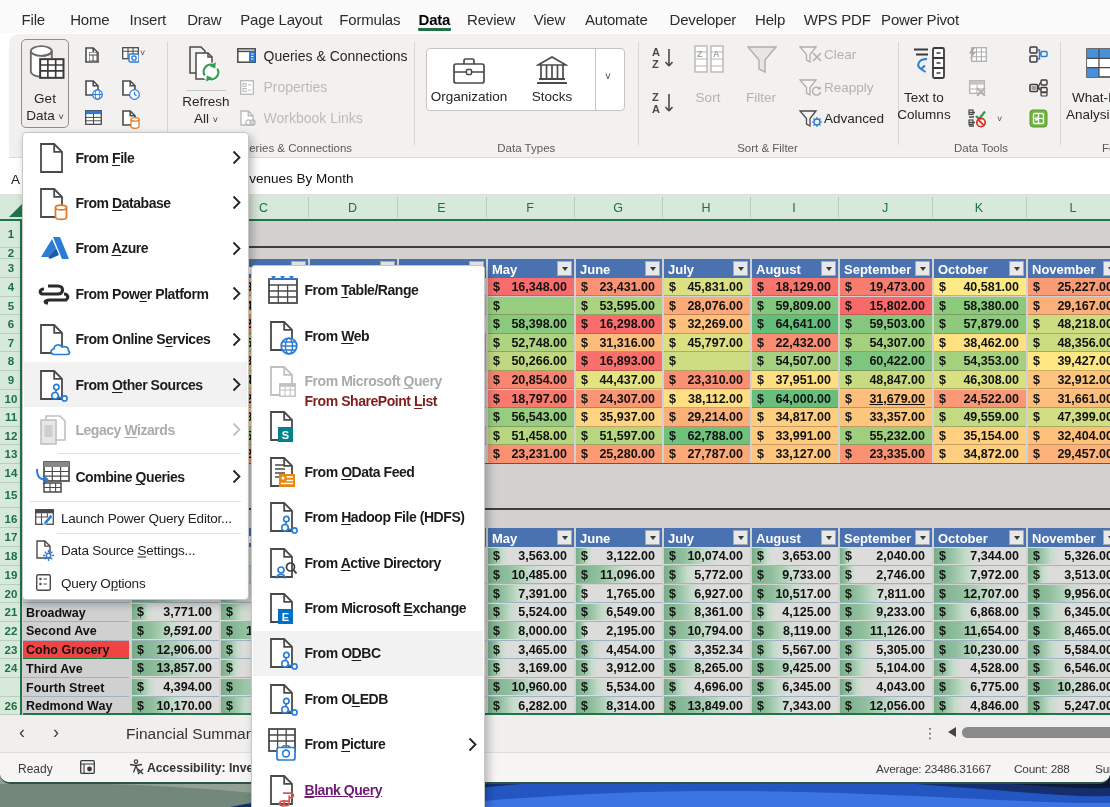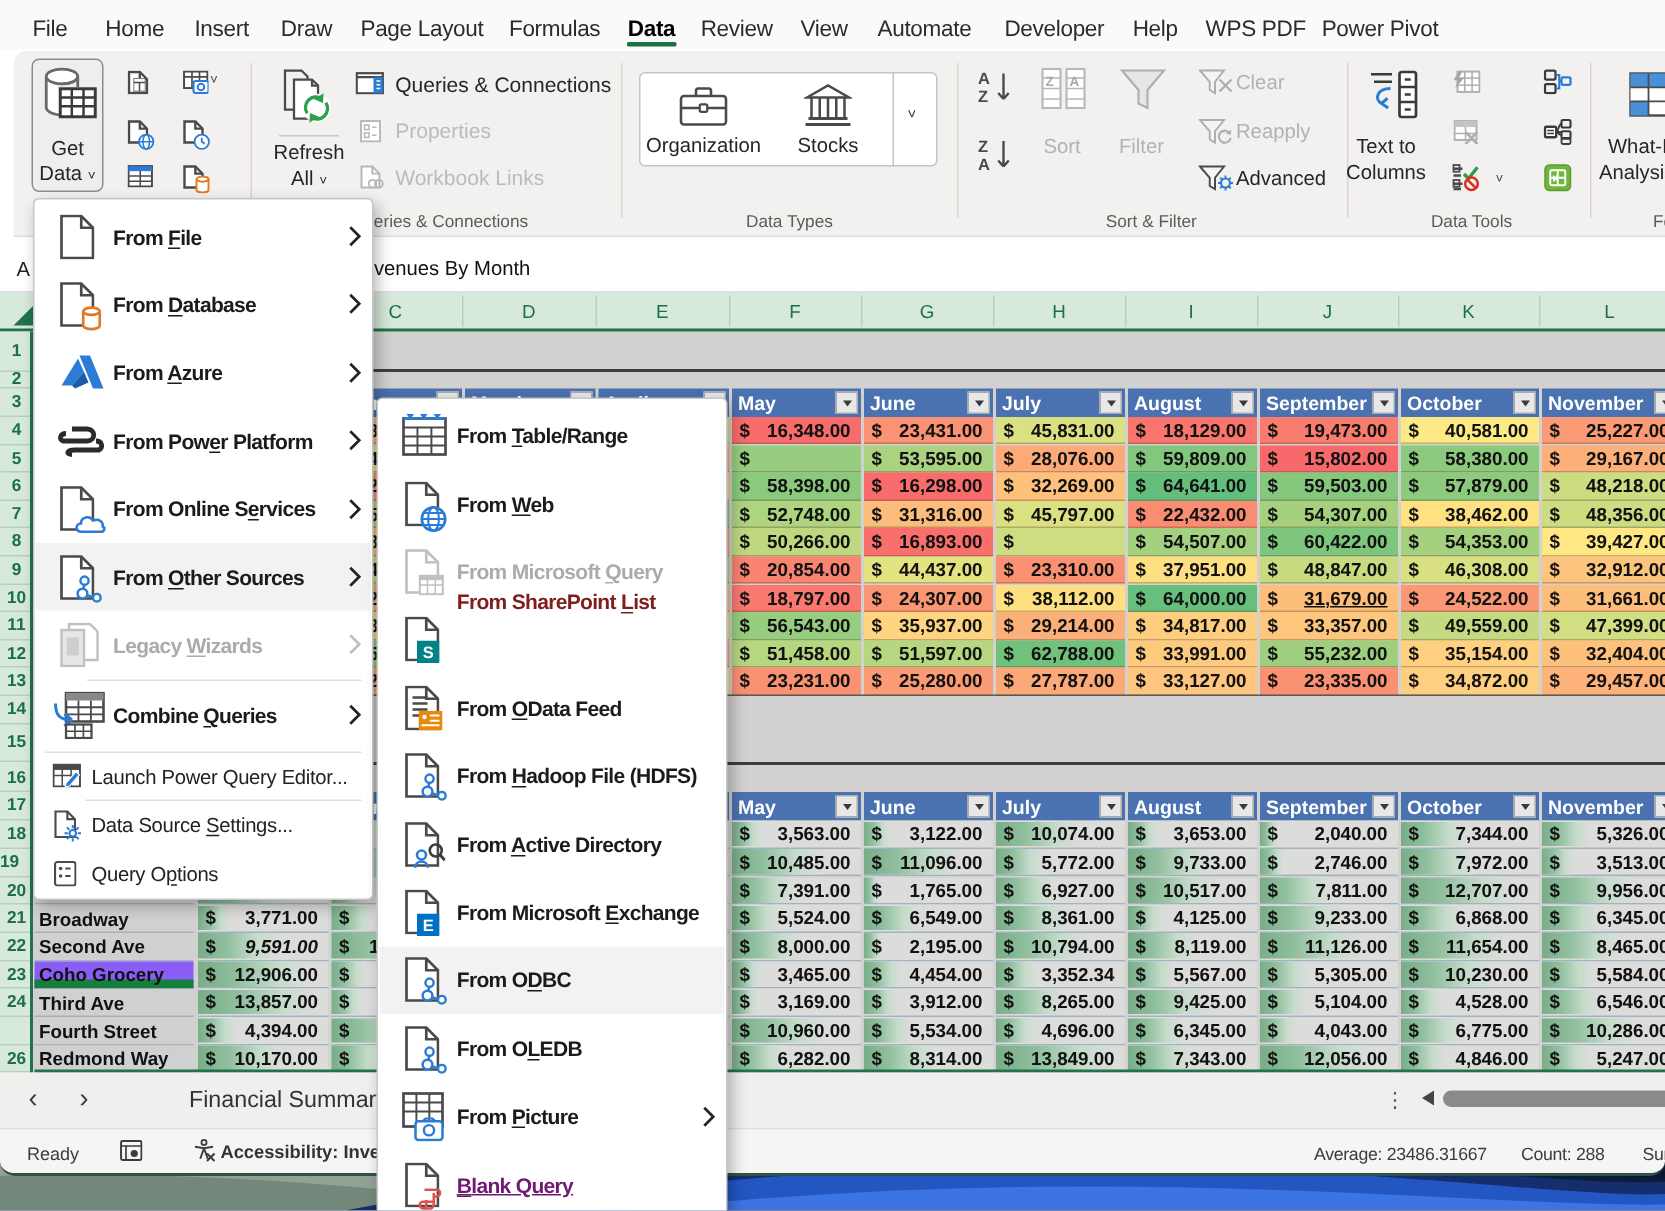--- a/index.html
+++ b/index.html
@@ -320,21 +320,21 @@
 <div class="ab" style="left:0;top:463.9px;width:22px;height:18.600000000000023px;overflow:hidden;font-size:11.5px;font-weight:600;color:#1b7044;text-align:center;line-height:18.600000000000023px;">14</div>
 <div class="ab" style="left:0;top:481.5px;width:19.5px;height:1px;background:#b7d0bd;"></div>
 <div class="ab" style="left:0;top:482.5px;width:22px;height:25.399999999999977px;overflow:hidden;font-size:11.5px;font-weight:600;color:#1b7044;text-align:center;line-height:25.399999999999977px;">15</div>
 <div class="ab" style="left:0;top:506.9px;width:19.5px;height:1px;background:#b7d0bd;"></div>
 <div class="ab" style="left:0;top:509.9px;width:22px;height:18.5px;overflow:hidden;font-size:11.5px;font-weight:600;color:#1b7044;text-align:center;line-height:18.5px;">16</div>
 <div class="ab" style="left:0;top:527.4px;width:19.5px;height:1px;background:#b7d0bd;"></div>
 <div class="ab" style="left:0;top:528.4px;width:22px;height:18.700000000000045px;overflow:hidden;font-size:11.5px;font-weight:600;color:#1b7044;text-align:center;line-height:18.700000000000045px;">17</div>
 <div class="ab" style="left:0;top:546.1px;width:19.5px;height:1px;background:#b7d0bd;"></div>
 <div class="ab" style="left:0;top:547.1px;width:22px;height:18.700000000000045px;overflow:hidden;font-size:11.5px;font-weight:600;color:#1b7044;text-align:center;line-height:18.700000000000045px;">18</div>
 <div class="ab" style="left:0;top:564.8000000000001px;width:19.5px;height:1px;background:#b7d0bd;"></div>
-<div class="ab" style="left:0;top:565.8000000000001px;width:22px;height:18.700000000000045px;overflow:hidden;font-size:11.5px;font-weight:600;color:#1b7044;line-height:18.700000000000045px;">19</div>
+<div class="ab" style="left:0;top:565.8000000000001px;width:22px;height:18.700000000000045px;overflow:hidden;font-size:11.5px;font-weight:600;color:#1b7044;text-align:center;line-height:18.700000000000045px;">19</div>
 <div class="ab" style="left:0;top:583.5000000000001px;width:19.5px;height:1px;background:#b7d0bd;"></div>
 <div class="ab" style="left:0;top:584.5000000000001px;width:22px;height:18.700000000000045px;overflow:hidden;font-size:11.5px;font-weight:600;color:#1b7044;text-align:center;line-height:18.700000000000045px;">20</div>
 <div class="ab" style="left:0;top:602.2000000000002px;width:19.5px;height:1px;background:#b7d0bd;"></div>
 <div class="ab" style="left:0;top:603.2000000000002px;width:22px;height:18.700000000000045px;overflow:hidden;font-size:11.5px;font-weight:600;color:#1b7044;text-align:center;line-height:18.700000000000045px;">21</div>
 <div class="ab" style="left:0;top:620.9000000000002px;width:19.5px;height:1px;background:#b7d0bd;"></div>
 <div class="ab" style="left:0;top:621.9000000000002px;width:22px;height:18.700000000000045px;overflow:hidden;font-size:11.5px;font-weight:600;color:#1b7044;text-align:center;line-height:18.700000000000045px;">22</div>
 <div class="ab" style="left:0;top:639.6000000000003px;width:19.5px;height:1px;background:#b7d0bd;"></div>
 <div class="ab" style="left:0;top:640.6000000000003px;width:22px;height:18.700000000000045px;overflow:hidden;font-size:11.5px;font-weight:600;color:#1b7044;text-align:center;line-height:18.700000000000045px;">23</div>
 <div class="ab" style="left:0;top:658.3000000000003px;width:19.5px;height:1px;background:#b7d0bd;"></div>
 <div class="ab" style="left:0;top:659.3000000000003px;width:22px;height:18.700000000000045px;overflow:hidden;font-size:11.5px;font-weight:600;color:#1b7044;text-align:center;line-height:18.700000000000045px;">24</div>
@@ -1171,21 +1171,21 @@
 <div class="ab" style="left:934px;top:621.9px;width:92px;height:18.7px;background:#dcdcdb;border-bottom:1px solid #9fb3c2;box-sizing:border-box;">
     <i style="position:absolute;left:0;top:0.5px;width:69.924px;height:16.5px;background:linear-gradient(90deg,#79ad88 0%,#90bf9d 35%,#c5dccb 72%,#dcdcdb 100%);"></i>
     <span class="cellnum" style="left:5px;top:2px;">$</span>
     <span class="cellnum" style="right:7px;top:2px;">11,654.00</span>
   </div>
 <div class="ab" style="left:1028px;top:621.9px;width:92px;height:18.7px;background:#dcdcdb;border-bottom:1px solid #9fb3c2;box-sizing:border-box;">
     <i style="position:absolute;left:0;top:0.5px;width:50.79px;height:16.5px;background:linear-gradient(90deg,#79ad88 0%,#90bf9d 35%,#c5dccb 72%,#dcdcdb 100%);"></i>
     <span class="cellnum" style="left:5px;top:2px;">$</span>
     <span class="cellnum" style="right:7px;top:2px;">8,465.00</span>
   </div>
-<div class="ab" style="left:23px;top:640.6px;width:106px;height:18.7px;background:#8b5cf6;border-bottom:6px solid #15803d;box-sizing:border-box;">
+<div class="ab" style="left:23px;top:640.6px;width:106px;height:18.7px;background:#ef4444;border-bottom:1px solid #15803d;box-sizing:border-box;">
     <span style="position:absolute;left:3px;top:2.5px;font-size:12.5px;font-weight:700;color:#111;white-space:nowrap;">Coho Grocery</span>
   </div>
 <div class="ab" style="left:132px;top:640.6px;width:87px;height:18.7px;background:#dcdcdb;border-bottom:1px solid #9fb3c2;box-sizing:border-box;">
     <i style="position:absolute;left:0;top:0.5px;width:73.134px;height:16.5px;background:linear-gradient(90deg,#79ad88 0%,#90bf9d 35%,#c5dccb 72%,#dcdcdb 100%);"></i>
     <span class="cellnum" style="left:5px;top:2px;">$</span>
     <span class="cellnum" style="right:7px;top:2px;">12,906.00</span>
   </div>
 <div class="ab" style="left:221px;top:640.6px;width:87px;height:18.7px;background:#dcdcdb;border-bottom:1px solid #9fb3c2;box-sizing:border-box;">
     <i style="position:absolute;left:0;top:0.5px;width:22.666666666666668px;height:16.5px;background:linear-gradient(90deg,#79ad88 0%,#90bf9d 35%,#c5dccb 72%,#dcdcdb 100%);"></i>
     <span class="cellnum" style="left:5px;top:2px;">$</span>

